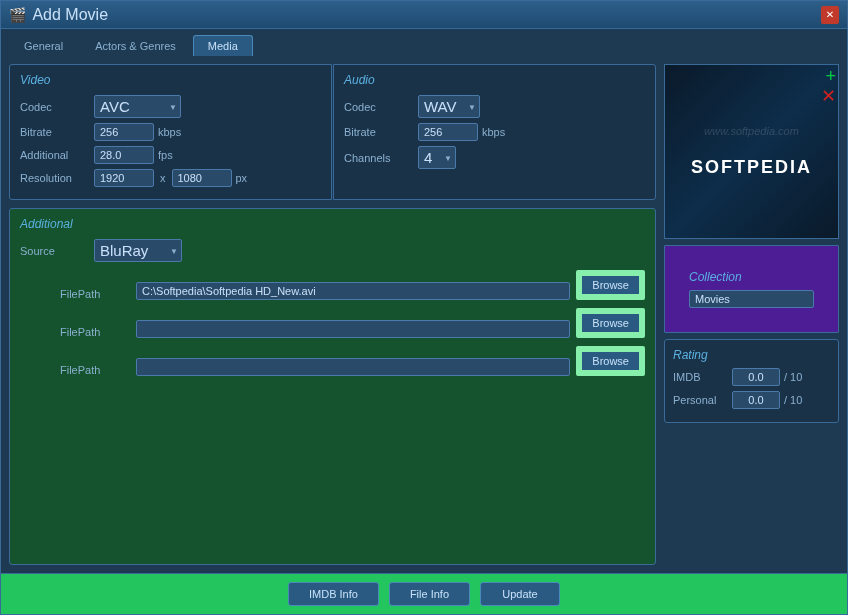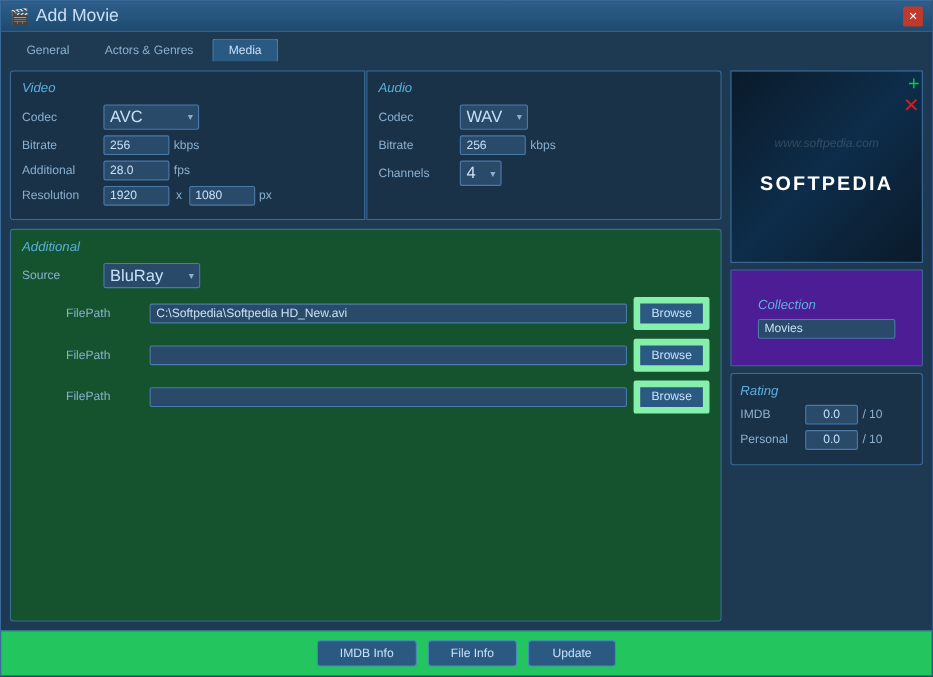--- a/index.html
+++ b/index.html
@@ -163,21 +163,21 @@
     .additional-section {
       flex: 1;
     }
     .additional-grid {
       display: flex;
       flex-direction: column;
       gap: 8px;
     }
     .filepath-row {
       display: flex;
-      align-items: center;
+      align-items: flex-end;
       gap: 6px;
       padding-left: 40px;
     }
     .filepath-input {
       flex: 1;
       background: #2a4a6a;
       border: 1px solid #4a7aaa;
       color: #c8e0f8;
       padding: 3px 5px;
       font-size: 11px;

